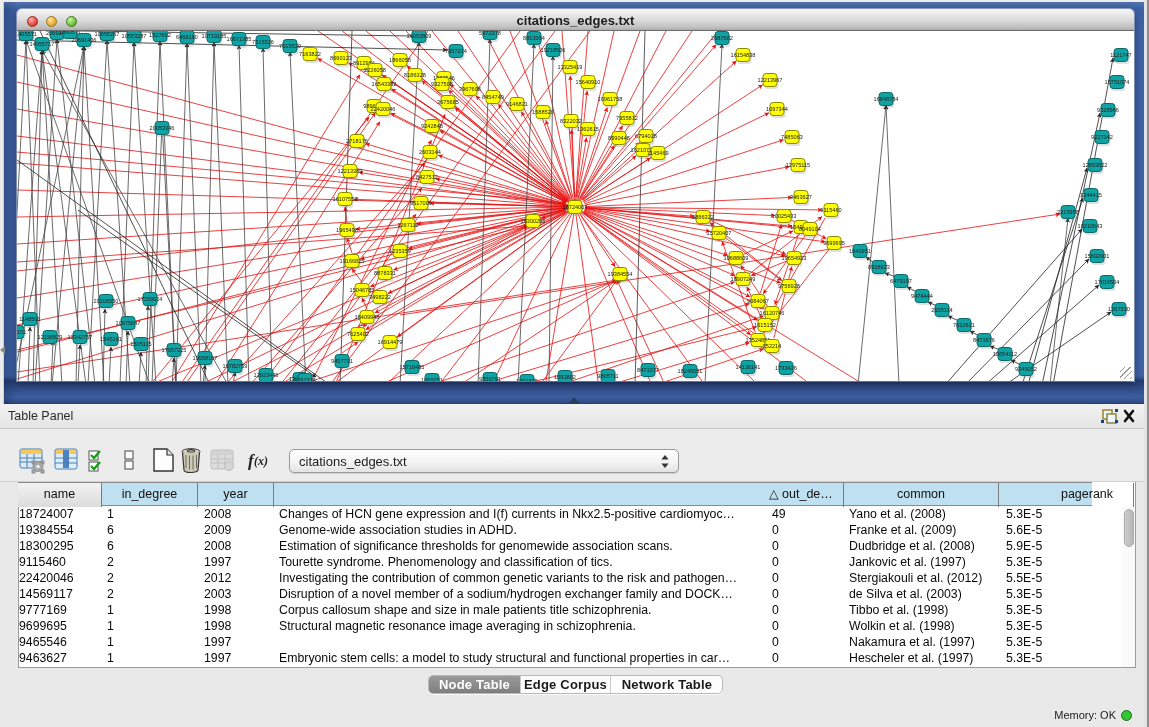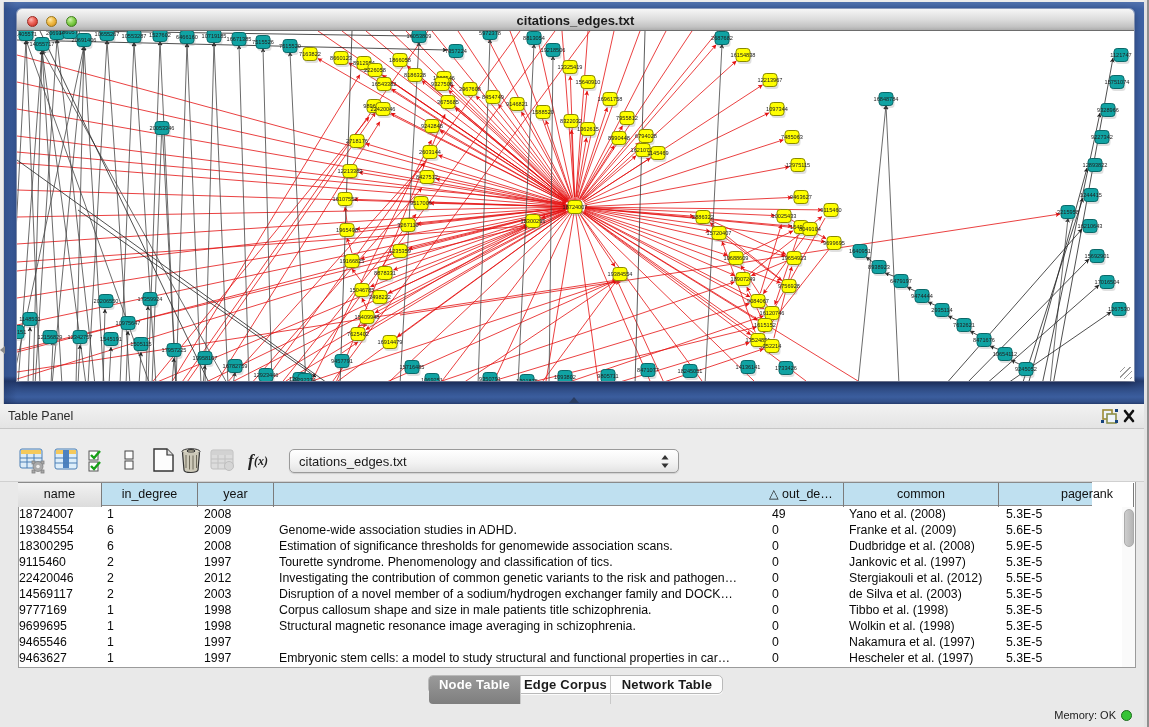--- a/index.html
+++ b/index.html
@@ -46,21 +46,21 @@
  text-align:center;line-height:23px}
 .row{position:absolute;left:0;width:1149px;height:16px;font-size:12.3px;color:#090909}
 .row span{position:absolute;top:0;line-height:16px;white-space:nowrap}
 #tblborder{left:18px;top:482px;width:1118px;height:186px;border:1px solid #9b9b9b;border-top:none;background:#fff}
 #vscroll{left:1122px;top:507px;width:13px;height:160px;background:#fafafa}
 #vthumb{left:1123.5px;top:509px;width:10px;height:38px;border-radius:5px;
  background:linear-gradient(to right,#cdcdcd,#b5b5b5);border:1px solid #ababab}
 
 #tabs{left:428px;top:675px;width:295px;height:19px;border-radius:5px;border:1px solid #b9b9b9;
  background:#fdfdfd;box-shadow:0 1px 0 rgba(255,255,255,.8)}
-.tab{position:absolute;top:0;height:28px;font-size:13px;font-weight:700;line-height:17px;text-align:center;color:#1a1a1a;letter-spacing:.2px}
+.tab{position:absolute;top:0;height:17px;font-size:13px;font-weight:700;line-height:17px;text-align:center;color:#1a1a1a;letter-spacing:.2px}
 #tab1{left:0;width:91px;background:linear-gradient(#9a9a9a,#7e7e7e);color:#fff;border-radius:4px 0 0 4px}
 #tab2{left:91px;width:90px;border-left:1px solid #c9c9c9}
 #tab3{left:181px;width:113px;border-left:1px solid #c9c9c9}
 #mem{left:auto;right:33px;top:709px;font-size:11px;color:#222;position:absolute}
 #memdot{left:1121px;top:710px;width:11px;height:11px;border-radius:50%;background:#35c435;border:1px solid #1c6b1c}
 #divarrow{left:569px;top:397px;width:0;height:0;border-left:5px solid transparent;border-right:5px solid transparent;border-bottom:6px solid #2a3c60}
 </style></head>
 <body>
 <div id="desk" class="abs"></div>
 <div id="deskshade" class="abs"></div>
@@ -1087,20 +1087,21 @@
   <div class="hc" style="left:84px;width:96px">in_degree</div>
   <div class="hc" style="left:180px;width:76px">year</div>
   <div class="hc" style="left:745px;width:81px;text-align:left;padding-left:6px">△ out_de…</div>
   <div class="hc" style="left:826px;width:155px">common</div>
   <div class="hc" style="left:1023px;width:93px">pagerank</div>
 </div>
 <div class="row" style="top:506px">
 <span style="left:19px">18724007</span>
     <span style="left:107px">1</span>
 <span style="left:204px">2008</span>
+    <span style="left:279px">Changes of HCN gene expression and I(f) currents in Nkx2.5-positive cardiomyoc…</span>
 <span style="left:772px">49</span>
     <span style="left:849px">Yano et al. (2008)</span>
 <span style="left:1006px">5.3E-5</span>
   </div>
 <div class="row" style="top:522px">
 <span style="left:19px">19384554</span>
     <span style="left:107px">6</span>
 <span style="left:204px">2009</span>
     <span style="left:279px">Genome-wide association studies in ADHD.</span>
 <span style="left:772px">0</span>

